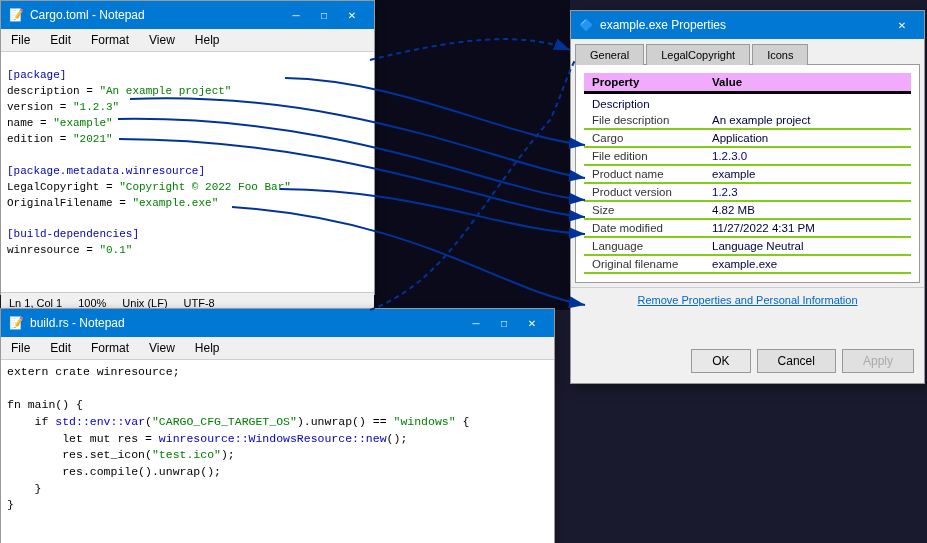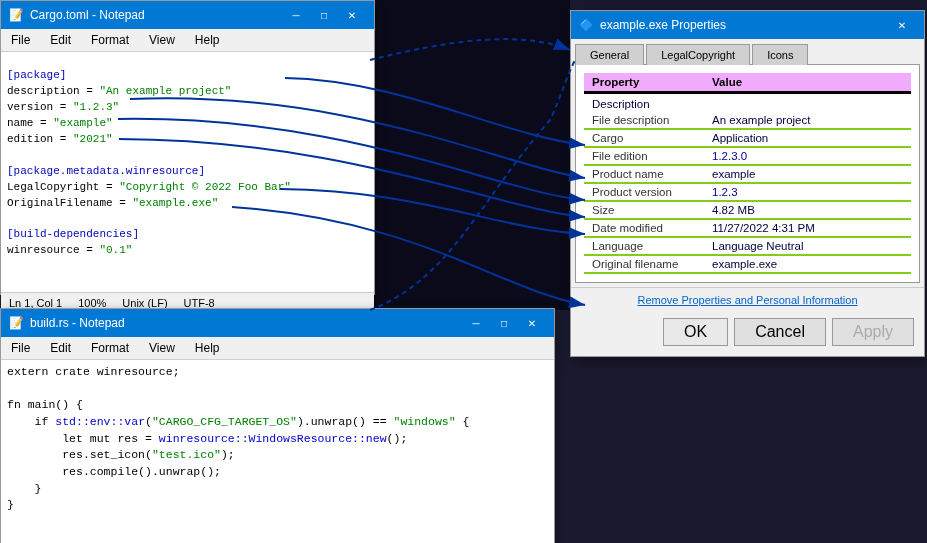--- a/index.html
+++ b/index.html
@@ -209,25 +209,26 @@
 
     .dialog-buttons {
       display: flex;
       justify-content: flex-end;
       gap: 6px;
       padding: 4px;
     }
 
     .dlg-btn {
       padding: 4px 20px;
-      font-size: 16px;
+      font-size: 12px;
       cursor: pointer;
       background: #e0e0e0;
       border: 1px solid #999;
       font-family: 'Segoe UI', sans-serif;
+      margin-top: 31px;
     }
 
     .dlg-btn.primary {
       background: #e8e8e8;
     }
 
     .dlg-btn.disabled {
       color: #aaa;
       cursor: default;
     }

